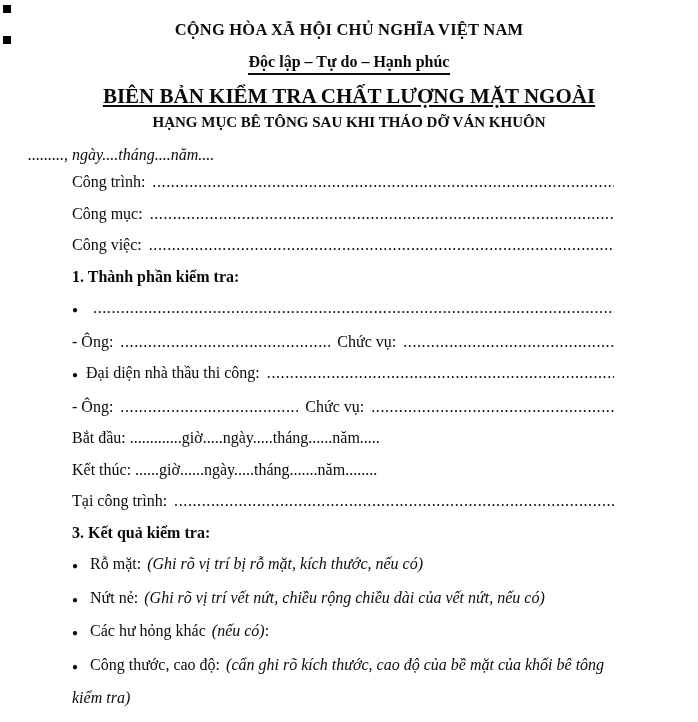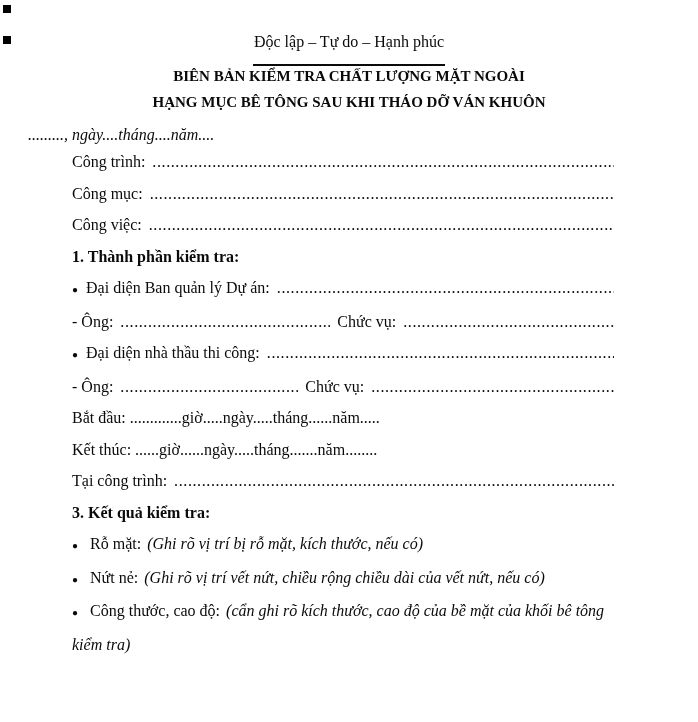--- a/index.html
+++ b/index.html
@@ -13,22 +13,22 @@
     font-family:"Liberation Serif","DejaVu Serif",serif;
     font-size:16px;
     overflow:hidden;
   }
   .scan-mark{position:absolute;background:#000;width:8px;height:8px;left:3px;}
   .mark1{top:5px;}
   .mark2{top:36px;}
   .centered{text-align:center;position:relative;left:28px;}
   .nat-title{font-weight:bold;font-size:16.5px;line-height:20px;letter-spacing:0.2px;}
   .motto-wrap{margin-top:12px;line-height:20px;}
-  .motto{font-weight:normal;font-size:16px;border-bottom:2px solid #0a0a0a;padding:0 1px 14px 1px;}
-  .doc-title1{margin-top:14px;font-weight:bold;font-size:15px;line-height:20px;}
+  .motto{font-weight:bold;font-size:16px;border-bottom:2px solid #0a0a0a;padding:0 1px 3px 1px;}
+  .doc-title1{margin-top:14px;font-weight:bold;font-size:21px;line-height:20px;text-decoration:underline;}
   .doc-title2{margin-top:6px;font-weight:bold;font-size:15px;line-height:20px;}
   .date-line{margin-top:12px;text-align:left;font-style:italic;line-height:22px;}
   .row{line-height:31.5px;margin-left:44px;}
   .leader-row{display:flex;align-items:baseline;white-space:nowrap;overflow:hidden;}
   .dots{flex:1 1 auto;overflow:hidden;margin-left:7px;letter-spacing:0.6px;}
   .dots.fixed1{flex:0 0 210px;}
   .dots.fixed2{flex:0 0 178px;}
   .chucvu{margin-left:7px;}
   .sec-heading{font-weight:bold;}
   .bullet{font-size:10px;margin-right:8px;}
@@ -36,20 +36,21 @@
   .note-row .lbl{margin-right:2px;}
 </style>
 </head>
 <body>
 
 <div class="page">
 
   <div class="scan-mark mark1"></div>
   <div class="scan-mark mark2"></div>
 
+  <div class="centered nat-title">CỘNG HÒA XÃ HỘI CHỦ NGHĨA VIỆT NAM</div>
 
   <div class="centered motto-wrap"><span class="motto">Độc lập – Tự do – Hạnh phúc</span></div>
 
   <div class="centered doc-title1">BIÊN BẢN KIỂM TRA CHẤT LƯỢNG MẶT NGOÀI</div>
   <div class="centered doc-title2">HẠNG MỤC BÊ TÔNG SAU KHI THÁO DỠ VÁN KHUÔN</div>
 
   <div class="date-line">........., ngày....tháng....năm....</div>
 
   <div class="row leader-row">
     <span class="lbl">Công trình:</span>
@@ -63,21 +64,20 @@
 
   <div class="row leader-row">
     <span class="lbl">Công việc:</span>
     <span class="dots">........................................................................................................................................................................................................</span>
   </div>
 
   <div class="row sec-heading">1. Thành phần kiểm tra:</div>
 
   <div class="row leader-row">
     <span class="bullet">●</span>
-    <span class="lbl">Đại diện Ban quản lý Dự án:</span>
     <span class="dots">........................................................................................................................................................................................................</span>
   </div>
 
   <div class="row leader-row">
     <span class="lbl">- Ông:</span>
     <span class="dots fixed1">........................................................................................................................................................................................................</span>
     <span class="chucvu">Chức vụ:</span>
     <span class="dots">........................................................................................................................................................................................................</span>
   </div>
 
@@ -110,20 +110,25 @@
     <span class="lbl">Rỗ mặt:</span>
     <span class="note">(Ghi rõ vị trí bị rỗ mặt, kích thước, nếu có)</span>
   </div>
 
   <div class="row note-row">
     <span class="bullet">●</span>
     <span class="lbl">Nứt nẻ:</span>
     <span class="note">(Ghi rõ vị trí vết nứt, chiều rộng chiều dài của vết nứt, nếu có)</span>
   </div>
 
+  <div class="row note-row">
+    <span class="bullet">●</span>
+    <span class="lbl">Các hư hỏng khác</span>
+    <span class="note">(nếu có)</span><span>:</span>
+  </div>
 
   <div class="row note-row">
     <span class="bullet">●</span>
     <span class="lbl">Công thước, cao độ:</span>
     <span class="note">(cẩn ghi rõ kích thước, cao độ của bề mặt của khối bê tông kiểm tra)</span>
   </div>
 
 </div>
 
 </body></html>

